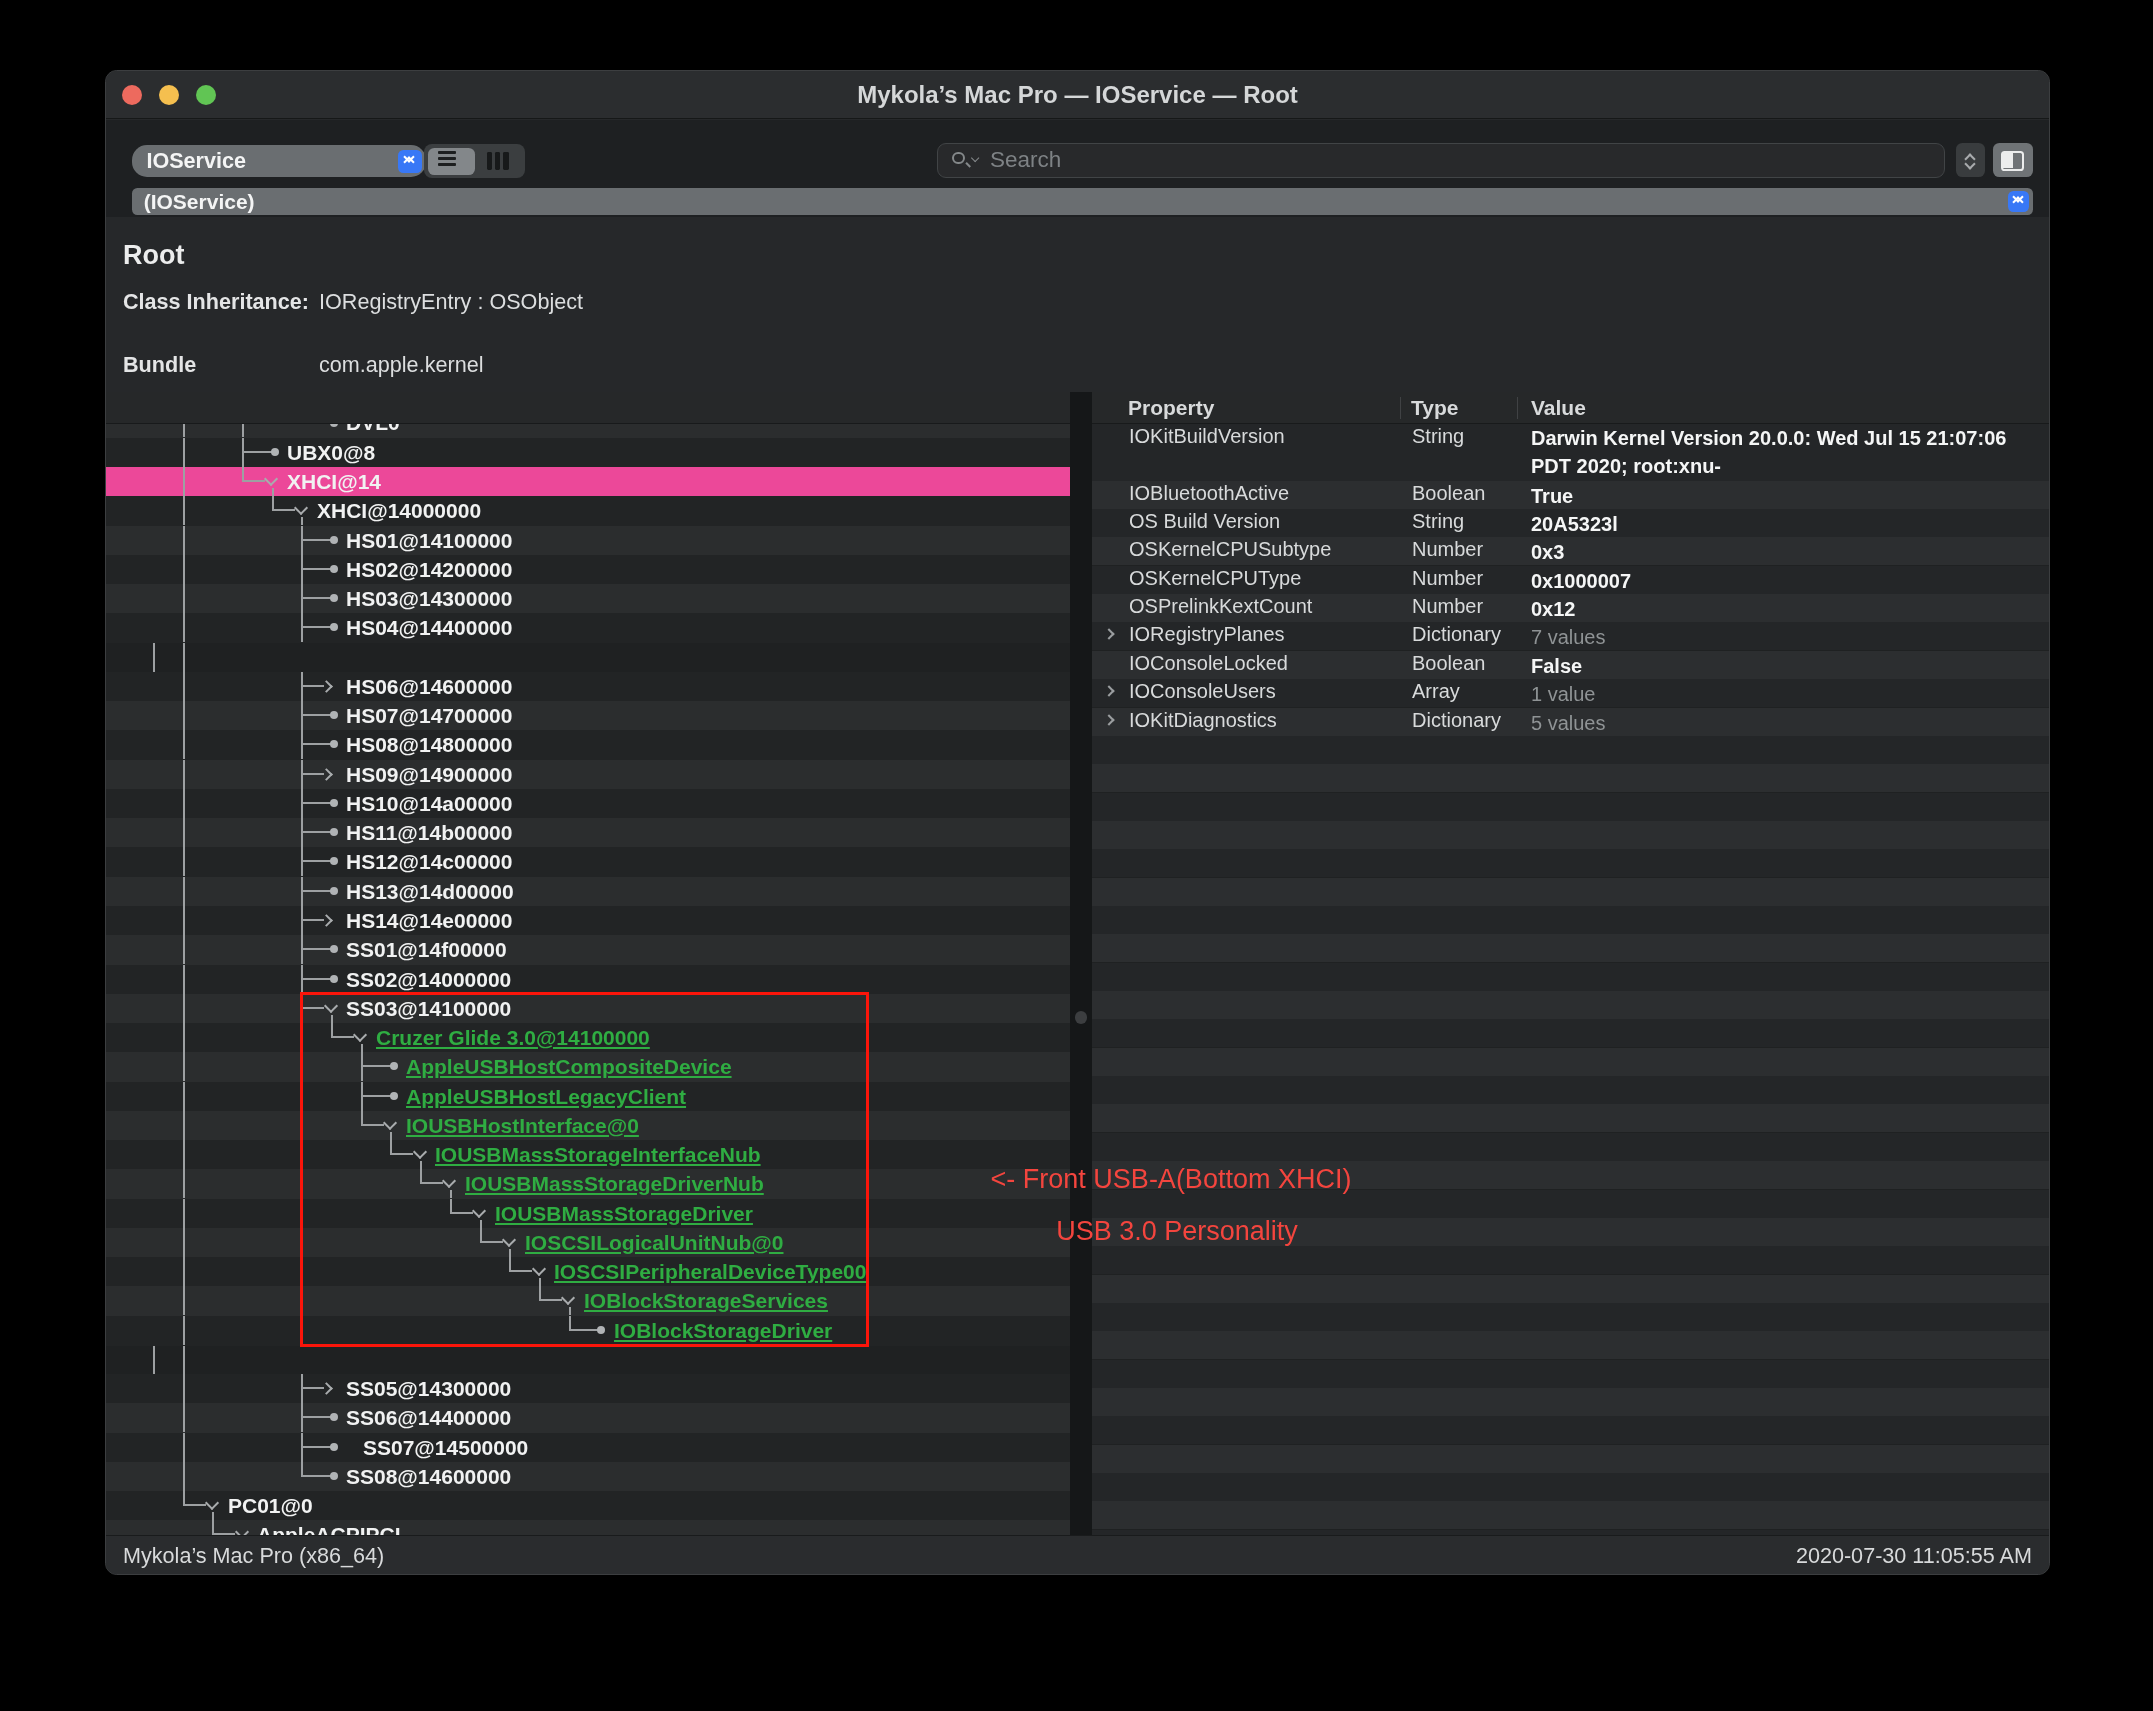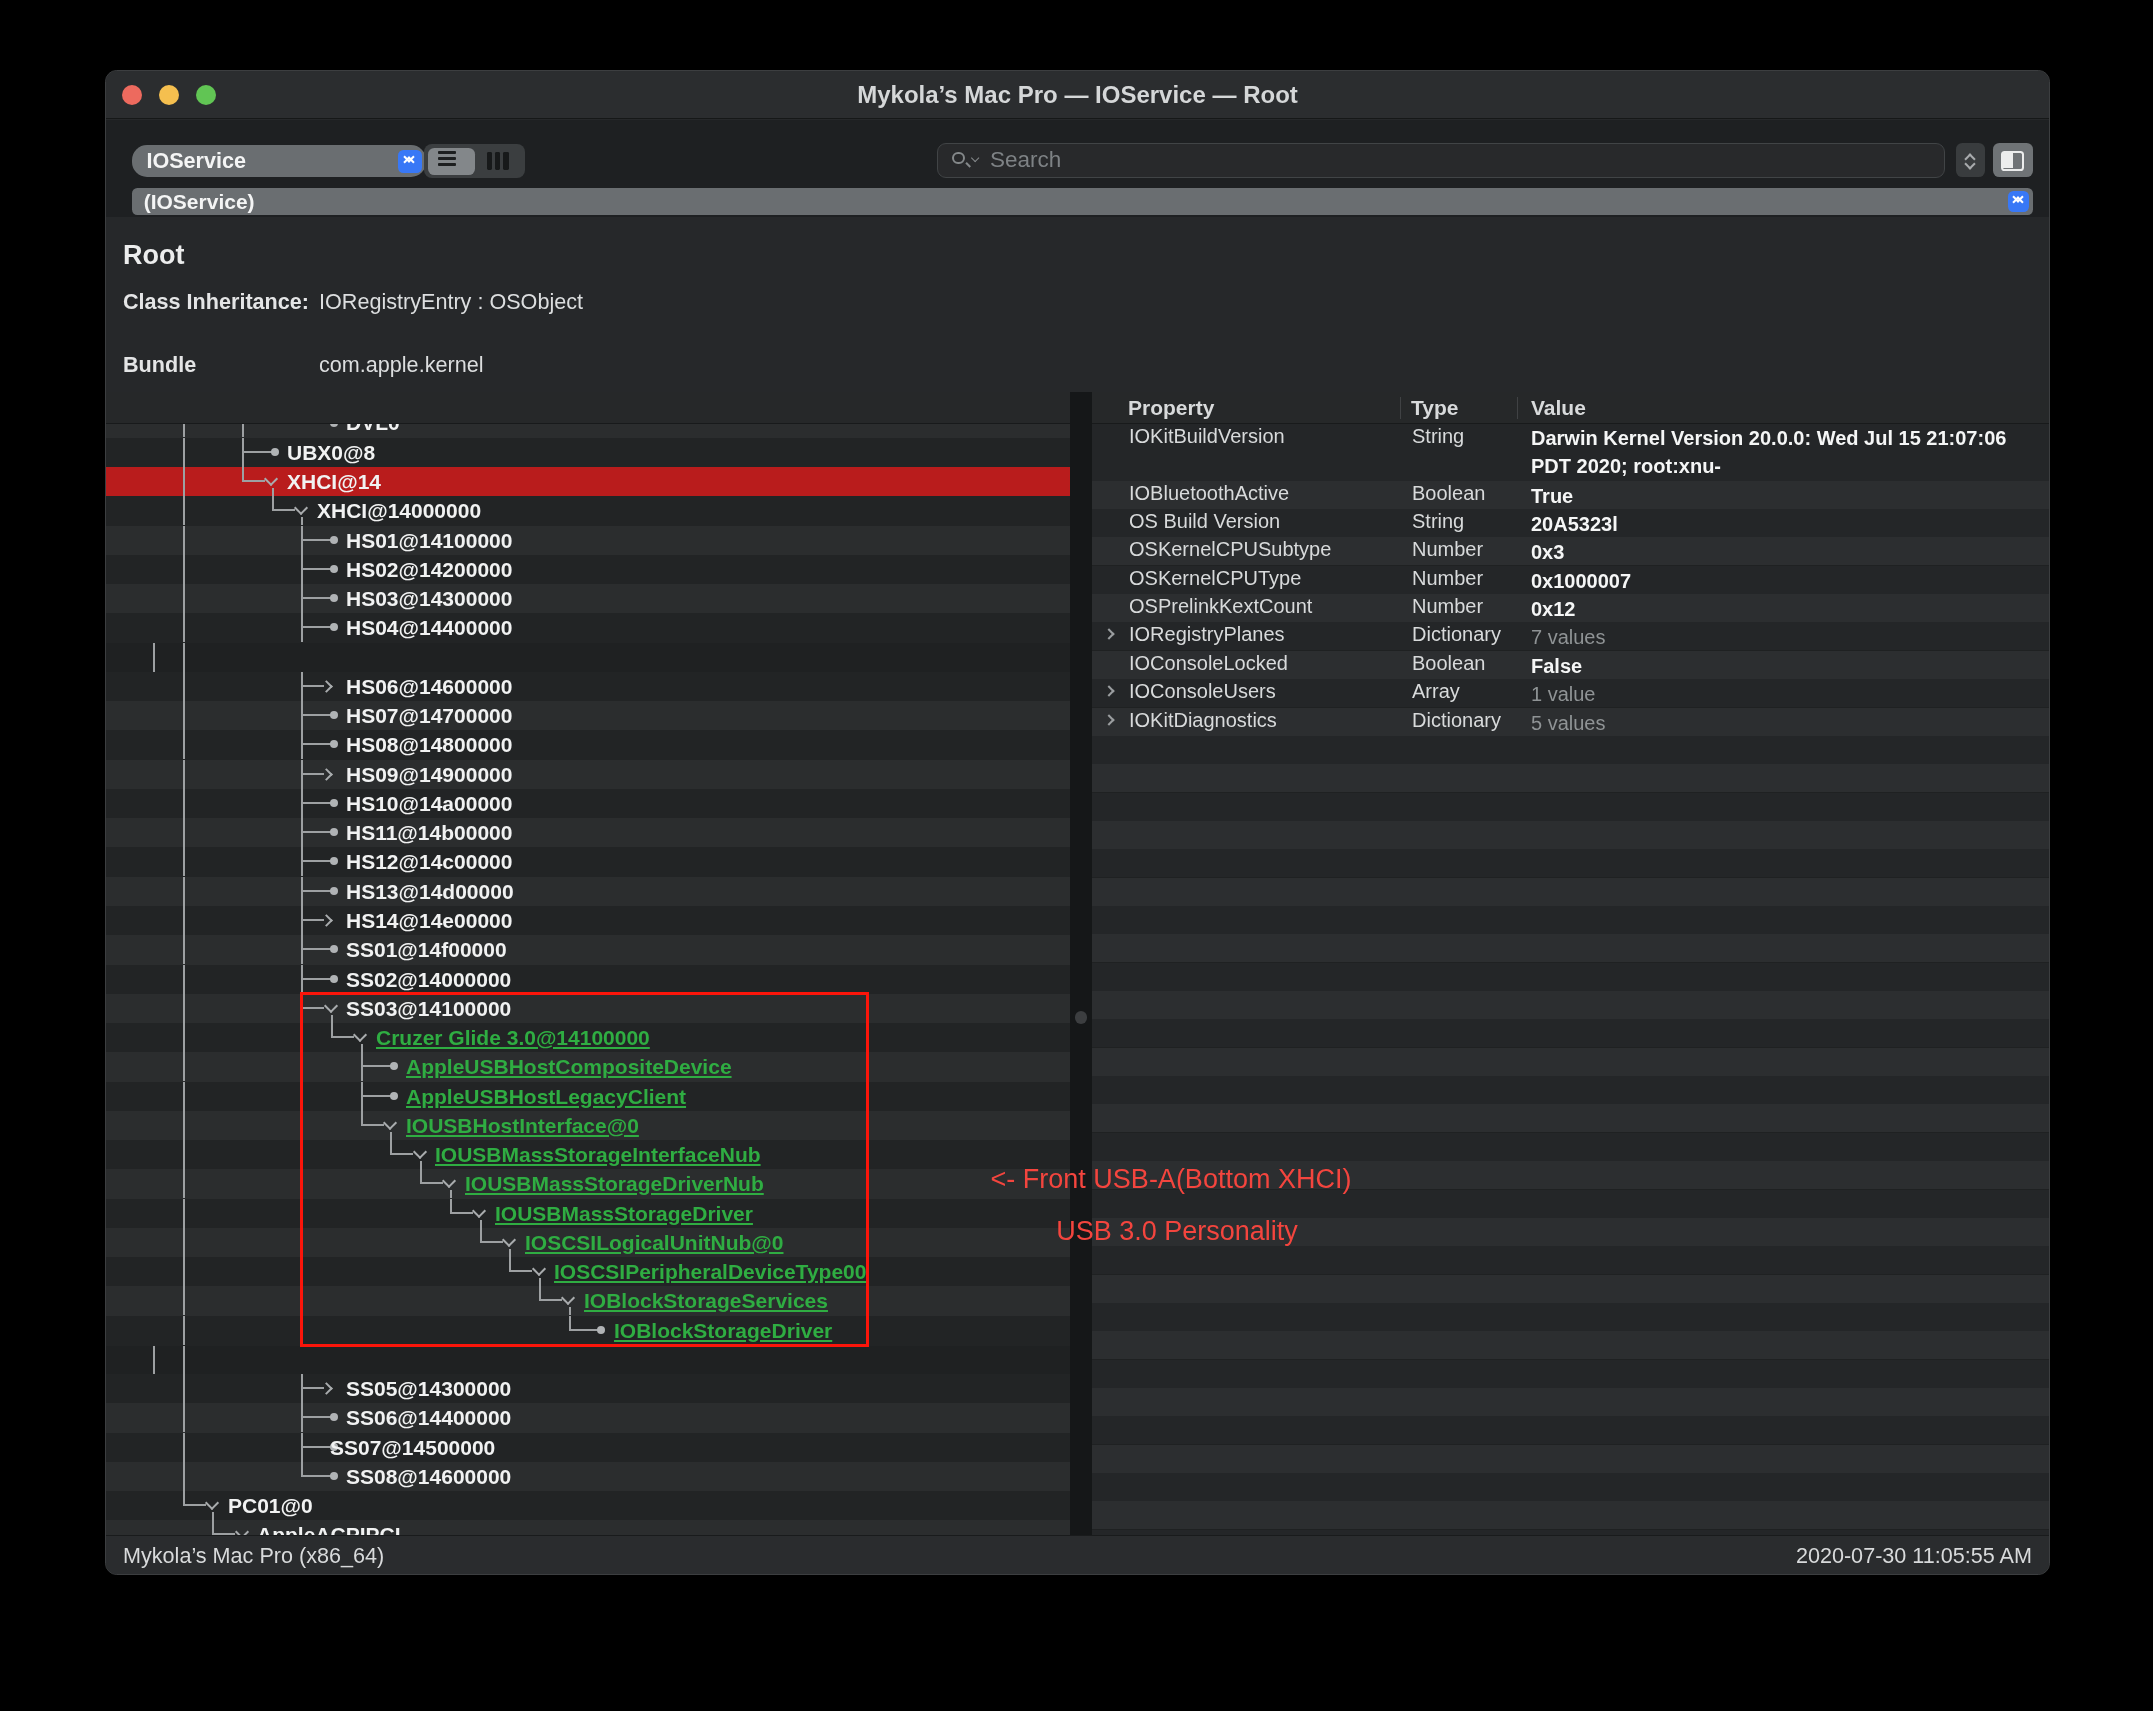--- a/index.html
+++ b/index.html
@@ -181,21 +181,21 @@
             <i class="dot" style="left: 224px;"></i>
             <span class="tlabel" style="left: 240px;">DVL0</span>
           </div>
           <div class="trow" style="top: 14px; background: rgb(34, 36, 37);">
             <i class="vseg" style="left: 77px; top: 0px; height: 29px;"></i>
             <i class="vseg" style="left: 136px; top: 0px; height: 29px;"></i>
             <i class="hseg" style="left: 136px; width: 31px;"></i>
             <i class="dot" style="left: 165px;"></i>
             <span class="tlabel" style="left: 181px;">UBX0@8</span>
           </div>
-          <div class="trow" style="top: 43px; background: #b91c1c;">
+          <div class="trow" style="top: 43px; background: #ec4899;">
             <i class="vseg" style="left: 77px; top: 0px; height: 29px;"></i>
             <i class="vseg" style="left: 136px; top: 0px; height: 15.3px;"></i>
             <i class="hseg" style="left: 136px; width: 23.4px;"></i>
             <i class="cdown" style="left: 160px;"></i>
             <i class="vseg" style="left: 166px; top: 21px; height: 8.6px;"></i>
             <span class="tlabel" style="left: 181px;">XHCI@14</span>
           </div>
           <div class="trow" style="top: 72px; background: rgb(34, 36, 37);">
             <i class="vseg" style="left: 77px; top: 0px; height: 29px;"></i>
             <i class="vseg" style="left: 166px; top: 0px; height: 15.3px;"></i>
@@ -425,21 +425,21 @@
             <i class="vseg" style="left: 195px; top: 0px; height: 29px;"></i>
             <i class="hseg" style="left: 195px; width: 31px;"></i>
             <i class="dot" style="left: 224px;"></i>
             <span class="tlabel" style="left: 240px;">SS06@14400000</span>
           </div>
           <div class="trow" style="top: 1009px; background: rgb(34, 36, 37);">
             <i class="vseg" style="left: 77px; top: 0px; height: 29px;"></i>
             <i class="vseg" style="left: 195px; top: 0px; height: 29px;"></i>
             <i class="hseg" style="left: 195px; width: 31px;"></i>
             <i class="dot" style="left: 224px;"></i>
-            <span class="tlabel" style="left: 224px;">SS07@14500000</span>
+            <span class="tlabel" style="left: 257px;">SS07@14500000</span>
           </div>
           <div class="trow" style="top: 1038px; background: rgb(43, 45, 46);">
             <i class="vseg" style="left: 77px; top: 0px; height: 29px;"></i>
             <i class="vseg" style="left: 195px; top: 0px; height: 15.3px;"></i>
             <i class="hseg" style="left: 195px; width: 31px;"></i>
             <i class="dot" style="left: 224px;"></i>
             <span class="tlabel" style="left: 240px;">SS08@14600000</span>
           </div>
           <div class="trow" style="top: 1067px; background: rgb(34, 36, 37);">
             <i class="vseg" style="left: 77px; top: 0px; height: 15.3px;"></i>

